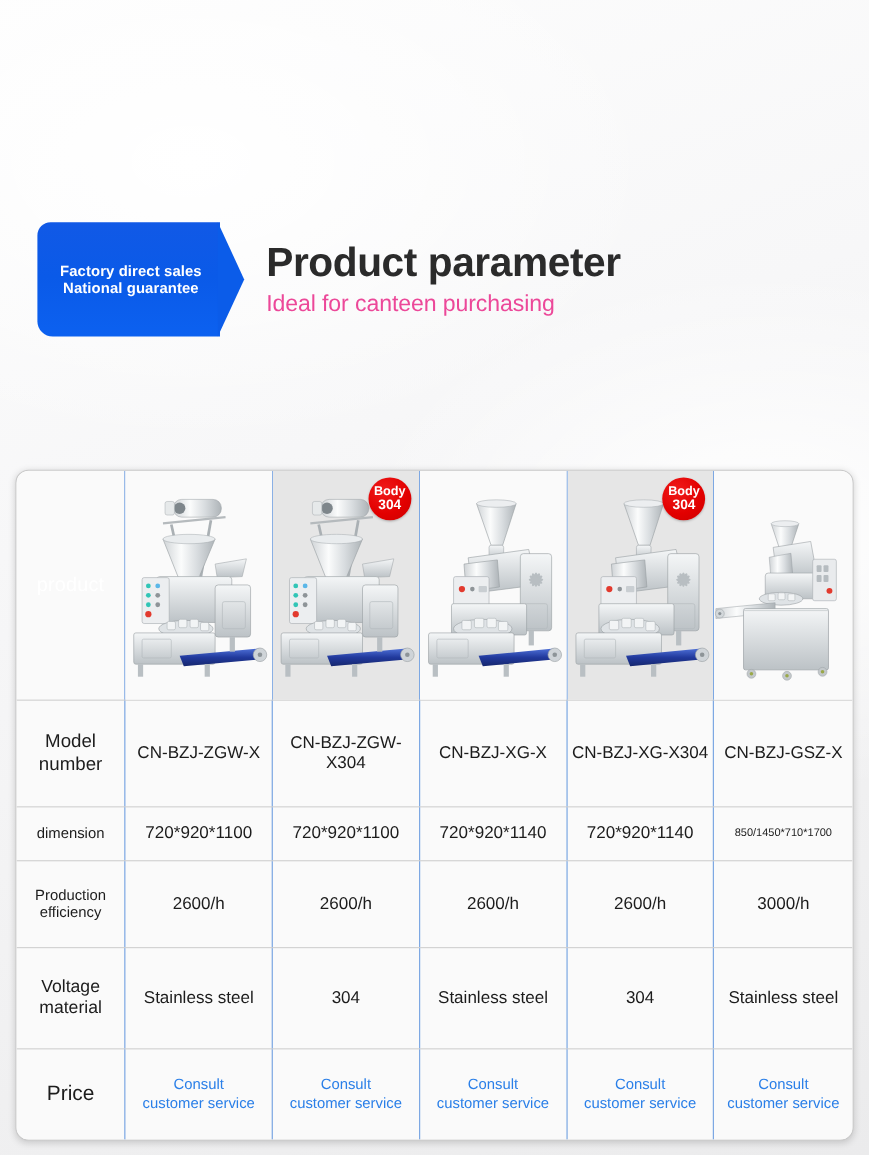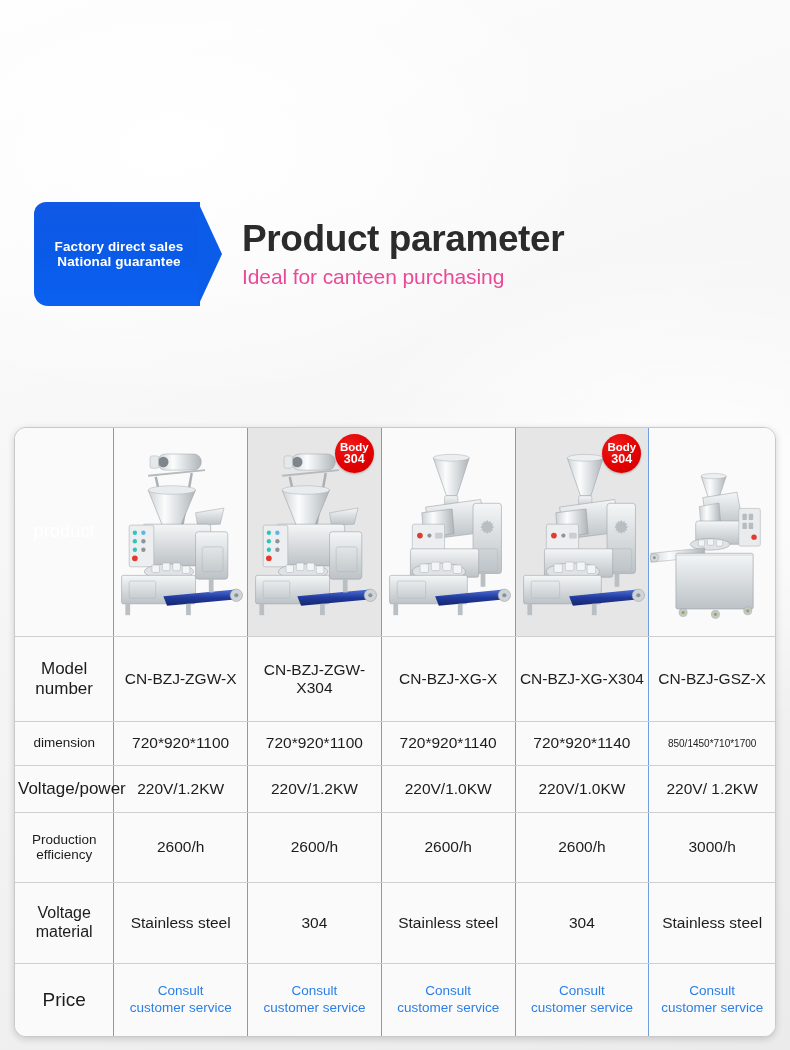--- a/index.html
+++ b/index.html
@@ -461,28 +461,20 @@
 
       <tr>
         <td class="rowlabel fs-lab-m">dimension</td>
         <td class="fs-val">720*920*1100</td>
         <td class="fs-val shaded">720*920*1100</td>
         <td class="fs-val">720*920*1140</td>
         <td class="fs-val shaded">720*920*1140</td>
         <td class="fs-val-s">850/1450*710*1700</td>
       </tr>
 
-      <tr>
-        <td class="rowlabel fs-lab-s">Voltage/power</td>
-        <td class="fs-val">220V/1.2KW</td>
-        <td class="fs-val shaded">220V/1.2KW</td>
-        <td class="fs-val">220V/1.0KW</td>
-        <td class="fs-val shaded">220V/1.0KW</td>
-        <td class="fs-val">220V/ 1.2KW</td>
-      </tr>
 
       <tr>
         <td class="rowlabel fs-lab-m">Production efficiency</td>
         <td class="fs-val">2600/h</td>
         <td class="fs-val shaded">2600/h</td>
         <td class="fs-val">2600/h</td>
         <td class="fs-val shaded">2600/h</td>
         <td class="fs-val">3000/h</td>
       </tr>
 

